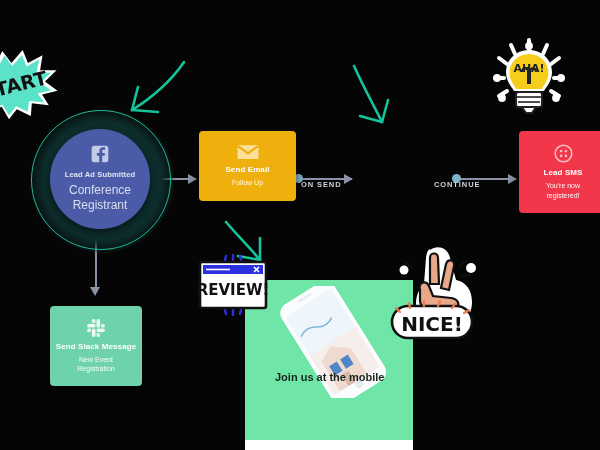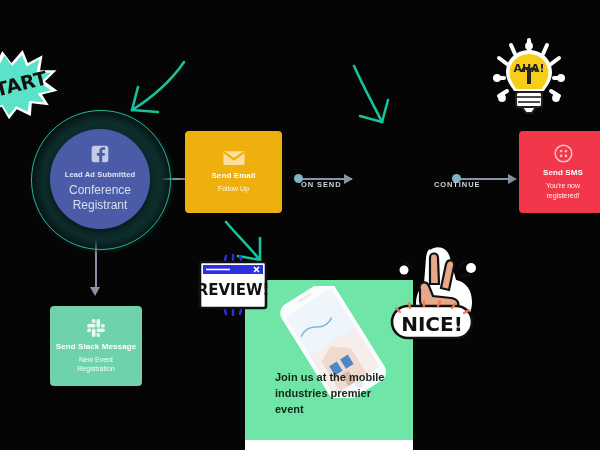--- a/index.html
+++ b/index.html
@@ -79,21 +79,21 @@
     <span class="n-icon">
       <svg width="20" height="20" viewBox="0 0 24 24">
         <rect x="2" y="2" width="20" height="20" rx="3" fill="#c3cbe6"></rect>
         <path d="M14.6 23V14.2h2.9l.4-3.4h-3.3V8.6c0-1 .3-1.7 1.7-1.7h1.8V3.9c-.3 0-1.4-.1-2.6-.1-2.6 0-4.3 1.6-4.3 4.5v2.5H8.2v3.4h2.9V23z" fill="#4b5ba8"></path>
       </svg>
     </span>
     <span class="n-title">Lead Ad Submitted</span>
     <span class="n-sub">Conference Registrant</span>
   </div>
 
-  <div class="node" style="left:185px;top:131px;width:97px;height:82px;background:#efaf0c;">
+  <div class="node" style="left:199px;top:131px;width:97px;height:70px;background:#efaf0c;">
     <span class="n-icon">
       <svg width="22" height="16" viewBox="0 0 24 17">
         <path d="M1.5 1h21c.6 0 1 .4 1 1v13c0 .6-.4 1-1 1h-21c-.6 0-1-.4-1-1V2c0-.6.4-1 1-1z" fill="#fcdf9a"></path>
         <path d="M1 2l11 8 11-8" fill="none" stroke="#efaf0c" stroke-width="2.4"></path>
       </svg>
     </span>
     <span class="n-title">Send Email</span>
     <span class="n-sub">Follow Up</span>
   </div>
 
@@ -101,21 +101,21 @@
   <div class="node" style="left:519px;top:131px;width:88px;height:82px;background:#f2374b;">
     <span class="n-icon">
       <svg width="19" height="19" viewBox="0 0 22 22">
         <circle cx="11" cy="11" r="9.6" fill="none" stroke="#fbc0c6" stroke-width="1.7"></circle>
         <circle cx="8.2" cy="8.2" r="1.5" fill="#fbc0c6"></circle>
         <circle cx="13.8" cy="8.2" r="1.5" fill="#fbc0c6"></circle>
         <circle cx="8.2" cy="13.8" r="1.5" fill="#fbc0c6"></circle>
         <circle cx="13.8" cy="13.8" r="1.5" fill="#fbc0c6"></circle>
       </svg>
     </span>
-    <span class="n-title">Send SMS</span>
+    <span class="n-title">Lead SMS</span>
     <span class="n-sub" style="max-width:60px;">You're now registered!</span>
   </div>
 
   <div class="node" style="left:50px;top:306px;width:92px;height:80px;background:#6ed3ad;">
     <span class="n-icon">
       <svg width="18" height="18" viewBox="0 0 24 24" fill="#e9f8f1">
         <path d="M5.1 15.2a2.5 2.5 0 1 1-2.5-2.5h2.5zM6.4 15.2a2.5 2.5 0 0 1 5 0v6.2a2.5 2.5 0 1 1-5 0z"></path>
         <path d="M8.9 5.1a2.5 2.5 0 1 1 2.5-2.5v2.5zM8.9 6.4a2.5 2.5 0 0 1 0 5H2.6a2.5 2.5 0 1 1 0-5z"></path>
         <path d="M18.9 8.9a2.5 2.5 0 1 1 2.5 2.5h-2.5zM17.6 8.9a2.5 2.5 0 0 1-5 0V2.6a2.5 2.5 0 1 1 5 0z"></path>
         <path d="M15.1 18.9a2.5 2.5 0 1 1-2.5 2.5v-2.5zM15.1 17.6a2.5 2.5 0 0 1 0-5h6.3a2.5 2.5 0 1 1 0 5z"></path>
@@ -135,21 +135,20 @@
         <rect x="44" y="74" width="9" height="11" fill="#4f86c6"></rect>
         <rect x="57" y="74" width="9" height="11" fill="#4f86c6"></rect>
         <rect x="50" y="88" width="8" height="13" fill="#d8b7a6"></rect>
         <path d="M36 34 q9 -6 18 0 q9 6 18 0" stroke="#7fb5d8" stroke-width="1.6" fill="none"></path>
         <circle cx="60" cy="105" r="4" fill="#e6eaee"></circle>
         <rect x="52" y="2" width="16" height="2" rx="1" fill="#e6eaee"></rect>
       </g>
     </svg>
     <div class="pc-text">
       <span>Join us at the mobile</span><br>
-      <span>industries premier event</span>
     </div>
     <div class="pc-bottom"></div>
   </div>
 
   <svg class="sticker" style="left:108px;top:52px;" width="86" height="72" viewBox="0 0 86 72">
     <path d="M76 10 C64 28 44 46 24 58" stroke="#14c39a" stroke-width="2.6" fill="none" stroke-linecap="round"></path>
     <path d="M24 58 L30 35" stroke="#14c39a" stroke-width="2.6" fill="none" stroke-linecap="round"></path>
     <path d="M24 58 L50 60" stroke="#14c39a" stroke-width="2.6" fill="none" stroke-linecap="round"></path>
   </svg>
 

